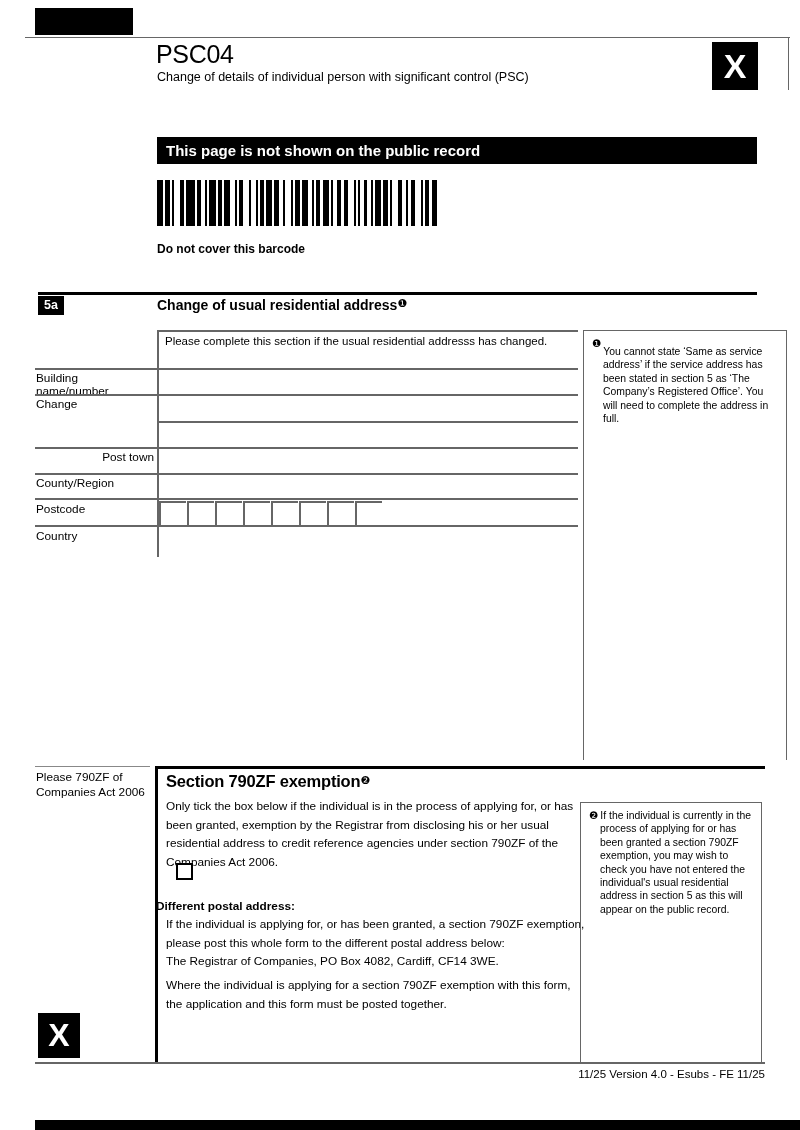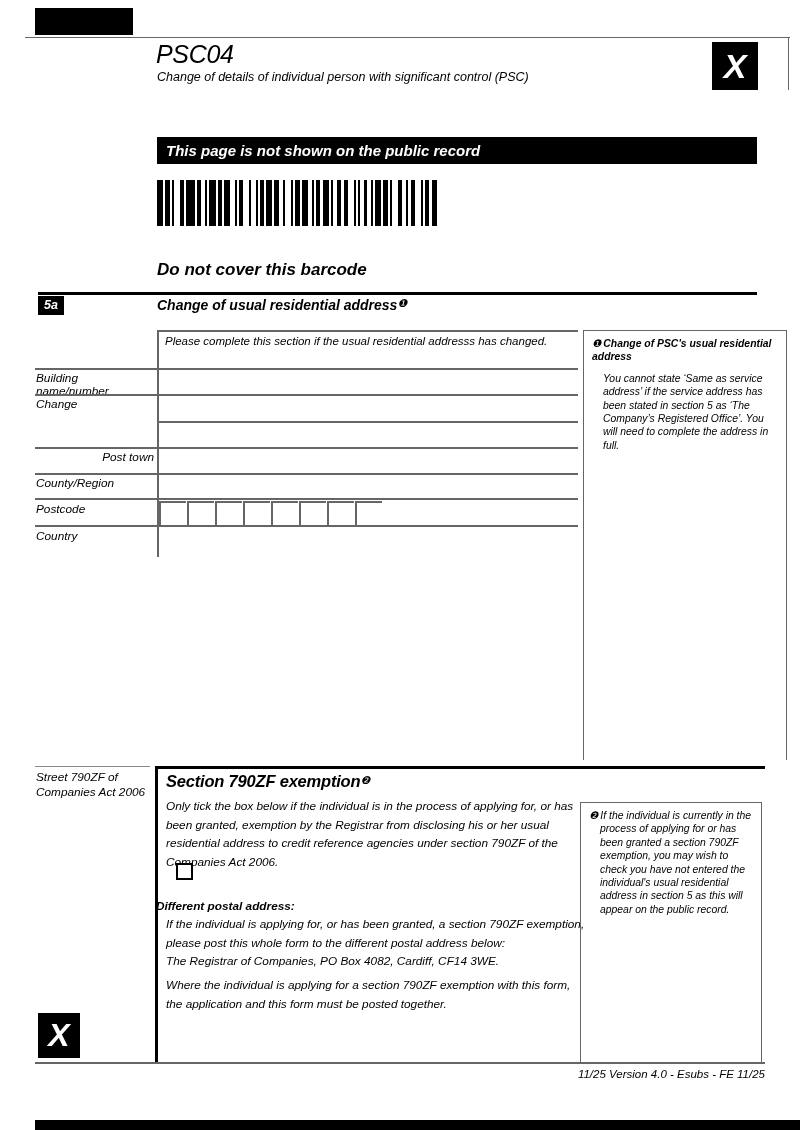--- a/index.html
+++ b/index.html
@@ -1,28 +1,28 @@
 <!DOCTYPE html>
 <html><head>
 <meta charset="utf-8">
 <style>
   html,body{margin:0;padding:0;background:#fff;}
   body{width:800px;height:1130px;position:relative;font-family:"Liberation Sans",sans-serif;color:#000;}
-  .abs{position:absolute;font-style:italic;}
+  .abs{position:absolute;}
   .rule{position:absolute;background:#666;}
   .black{background:#000;}
   
   .form-code{left:156px;top:40px;font-size:25px;letter-spacing:-0.3px;}
   .form-title{left:157px;top:70px;font-size:12.5px;}
   .corner-x{background:#000;color:#fff;font-weight:bold;display:flex;align-items:center;justify-content:center;}
   .corner-x.top{left:712px;top:42px;width:46px;height:48px;font-size:34px;}
   .corner-x.bottom{left:38px;top:1013px;width:42px;height:45px;font-size:32px;}
   .banner{left:157px;top:137px;width:600px;height:27px;background:#000;color:#fff;font-weight:bold;font-size:15px;line-height:27px;padding-left:9px;box-sizing:border-box;}
   .barcode{left:157px;top:180px;width:280px;height:46px;overflow:hidden;white-space:nowrap;font-size:0;}
-  .barcode-caption{left:157px;top:260px;font-size:17px;font-weight:bold;}
+  .barcode-caption{left:157px;top:242px;font-size:12px;font-weight:bold;}
   
   .rule-thick{left:38px;top:292px;width:719px;height:3px;background:#000;}
   .badge{left:38px;top:296px;width:26px;height:19px;background:#000;color:#fff;font-size:12.5px;font-weight:bold;text-align:center;line-height:19px;}
   .sec-title{left:157px;top:297px;font-size:14px;font-weight:bold;}
   .marker-sup{font-size:11px;position:relative;top:-3px;font-weight:normal;}
   .intro-text{left:165px;top:334px;width:405px;font-size:11.5px;line-height:14px;}
   .field-label{font-size:11.8px;left:36px;width:118px;line-height:13px;}
   .input-area{position:absolute;left:159px;width:416px;}
   .pc-cell{display:inline-block;width:25px;height:24px;border-left:2px solid #666;border-top:2px solid #666;margin-right:1px;vertical-align:top;}
   
@@ -85,27 +85,27 @@
 <div class="abs field-label" style="top:503px;">Postcode</div>
 <div class="abs" style="left:159px;top:501px;">
   <span class="pc-cell"></span><span class="pc-cell"></span><span class="pc-cell"></span><span class="pc-cell"></span><span class="pc-cell"></span><span class="pc-cell"></span><span class="pc-cell"></span><span class="pc-cell"></span>
 </div>
 
 <div class="rule" style="left:35px;top:525px;width:543px;height:1.5px;"></div>
 <div class="abs field-label" style="top:530px;">Country</div>
 <div class="input-area" style="top:527px;height:28px;"></div>
 
 <div class="abs note" style="left:583px;top:330px;width:204px;height:430px;">
-  <div class="note-head"><span class="note-marker">❶</span><span>Change of PSC's usual residential address</span></div>
+  <div class="note-head"><span class="note-marker">❶</span></div>
   <p>You cannot state ‘Same as service address’ if the service address has been stated in section 5 as ‘The Company’s Registered Office’. You will need to complete the address in full.</p>
 </div>
 
 <div class="rule" style="left:35px;top:766px;width:115px;height:1px;background:#888;"></div>
 <div class="abs side-label">
-  <div>Street 790ZF of</div>
+  <div>Please 790ZF of</div>
   <div>Companies Act 2006</div>
 </div>
 <div class="abs black" style="left:155px;top:766px;width:610px;height:3px;"></div>
 <div class="abs black" style="left:155px;top:766px;width:2.5px;height:296px;"></div>
 <div class="abs s790-title"><span>Section 790ZF exemption</span><span class="marker-sup">❷</span></div>
 <div class="abs body-text" style="left:166px;top:797px;">Only tick the box below if the individual is in the process of applying for, or has been granted, exemption by the Registrar from disclosing his or her usual residential address to credit reference agencies under section 790ZF of the Companies Act 2006.</div>
 <div class="abs checkbox"></div>
 <div class="abs body-text" style="left:156px;top:897px;font-weight:bold;">Different postal address:</div>
 <div class="abs body-text" style="left:166px;top:915px;">If the individual is applying for, or has been granted, a section 790ZF exemption, please post this whole form to the different postal address below:</div>
 <div class="abs body-text" style="left:166px;top:952px;">The Registrar of Companies, PO Box 4082, Cardiff, CF14 3WE.</div>

